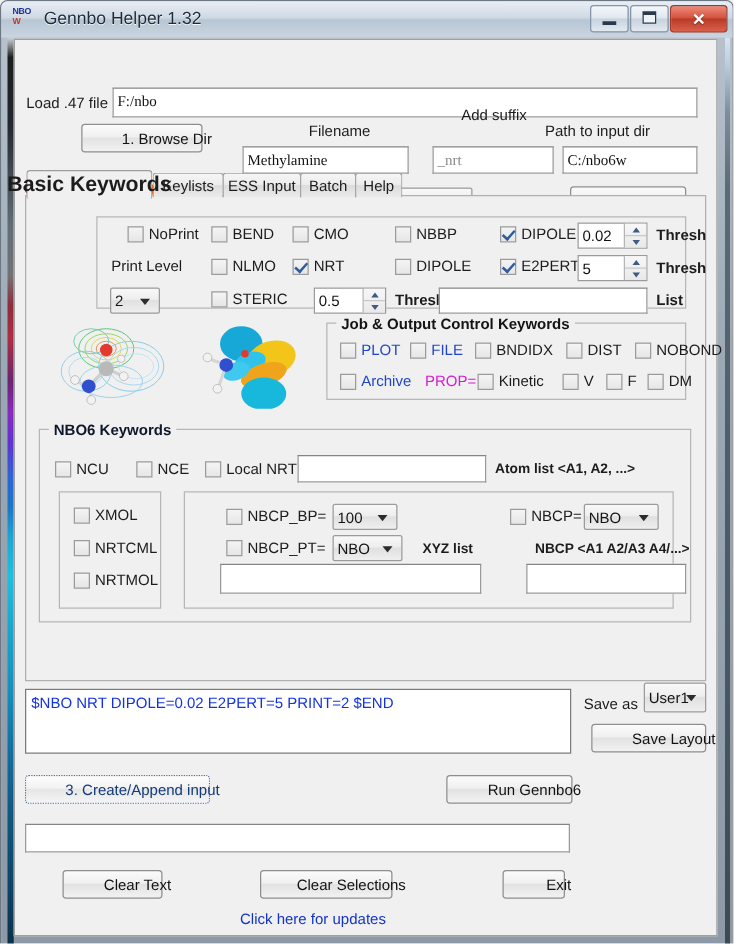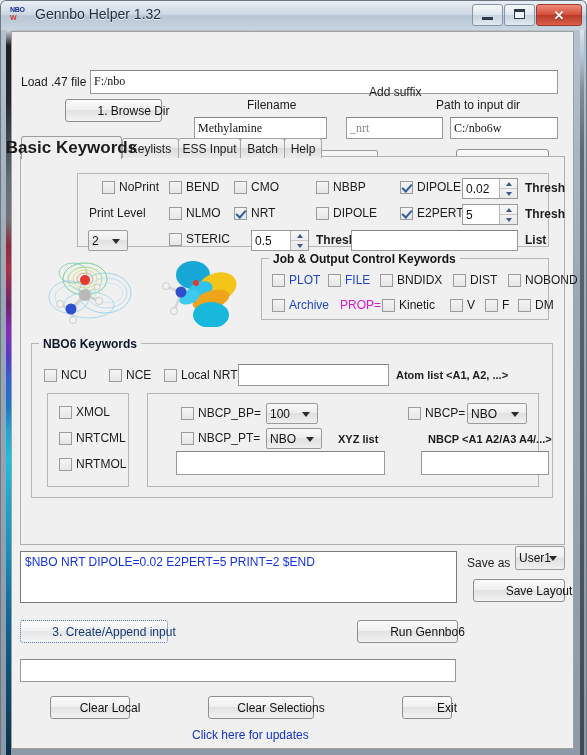--- a/index.html
+++ b/index.html
@@ -597,19 +597,19 @@
       <span>User1</span>
       <span class="arrow"></span>
     </div>
     <div class="btn" style="left:461px; top:547px; width:92px; height:23px;">Save Layout</div>
 
     <div class="btn focusdot" style="left:8px; top:588px; width:148px; height:23px;">3. Create/Append input</div>
     <div class="btn" style="left:345px; top:588px; width:101px; height:23px;">Run Gennbo6</div>
 
     <div class="tbox" style="left:8px; top:627px; width:436px; height:23px;"></div>
 
-    <div class="btn" style="left:38px; top:664px; width:80px; height:23px;">Clear Local</div>
+    <div class="btn" style="left:38px; top:664px; width:80px; height:23px;">Clear Text</div>
     <div class="btn" style="left:196px; top:664px; width:106px; height:23px;">Clear Selections</div>
     <div class="btn" style="left:390px; top:664px; width:50px; height:23px;">Exit</div>
 
     <div class="link" style="left:180px; top:696px;">Click here for updates</div>
   </div>
 </div>
 
 </body></html>

